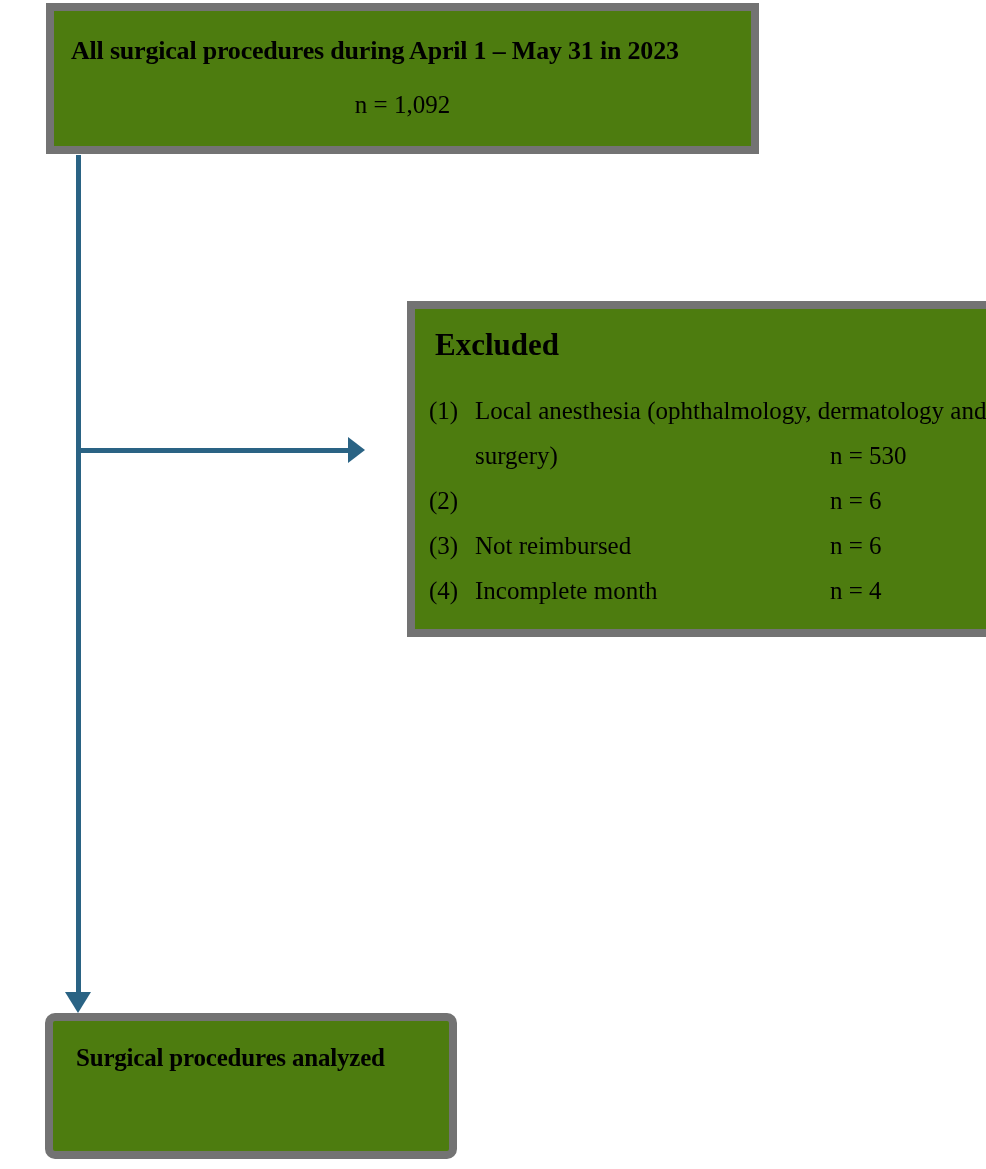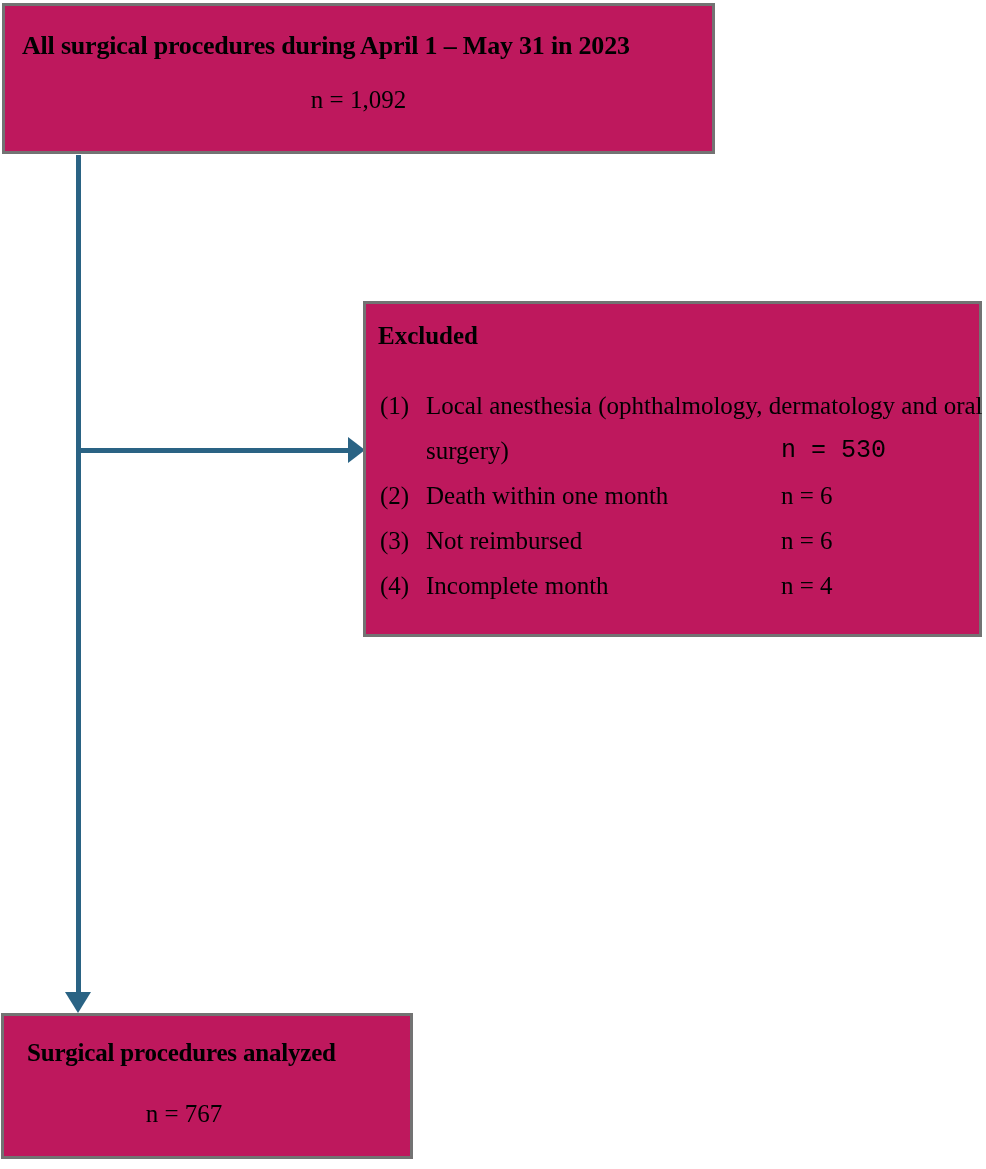--- a/index.html
+++ b/index.html
@@ -16,41 +16,43 @@
     width: 986px;
     height: 1169px;
     background: #ffffff;
     overflow: hidden;
   }
 
   
   .flow-box {
     position: absolute;
     box-sizing: border-box;
-    border: 3px solid #737373;
-    background: #be185d;
+    border: 8px solid #737373;
+    background: #4d7c0f;
+    margin-left: 44px;
   }
 
   #box-top {
     left: 2px;
     top: 3px;
     width: 713px;
     height: 151px;
   }
   #box-excluded {
     left: 363px;
     top: 301px;
     width: 619px;
     height: 336px;
   }
   #box-analyzed {
     left: 1px;
     top: 1013px;
     width: 412px;
     height: 146px;
+    border-radius: 10px;
   }
 
   
   .box-title {
     font-weight: bold;
     font-size: 26px;
     line-height: 1.15;
     letter-spacing: -0.2px;
     white-space: nowrap;
   }
@@ -84,24 +86,24 @@
     left: 0;
     right: 0;
     top: 84px;
     text-align: center;
     padding-right: 46px;
   }
 
   
   #excluded-heading {
     position: absolute;
-    left: 12px;
+    left: 20px;
     top: 18px;
     font-weight: bold;
-    font-size: 25px;
+    font-size: 31px;
     line-height: 1.15;
     white-space: nowrap;
   }
   #excluded-list {
     position: absolute;
     left: 14px;
     top: 79px;
     right: 6px;
   }
   .excl-row {
@@ -121,21 +123,20 @@
     max-width: 620px;
     white-space: normal;
   }
   .excl-n {
     position: absolute;
     left: 401px;
     top: 0;
   }
   .excl-row.wrapped .excl-n {
     top: 45px;
-    font-family: Liberation Mono, monospace;
   }
 
   
   .connector {
     position: absolute;
     background: #2a6384;
   }
   #vline-main {
     left: 76px;
     top: 155px;
@@ -188,21 +189,20 @@
     <div id="excluded-list">
 
       <div class="excl-row wrapped">
         <span class="excl-marker">(1)</span>
         <span class="excl-label">Local anesthesia (ophthalmology, dermatology and oral surgery)</span>
         <span class="excl-n">n = 530</span>
       </div>
 
       <div class="excl-row">
         <span class="excl-marker">(2)</span>
-        <span class="excl-label">Death within one month</span>
         <span class="excl-n">n = 6</span>
       </div>
 
       <div class="excl-row">
         <span class="excl-marker">(3)</span>
         <span class="excl-label">Not reimbursed</span>
         <span class="excl-n">n = 6</span>
       </div>
 
       <div class="excl-row">
@@ -211,16 +211,15 @@
         <span class="excl-n">n = 4</span>
       </div>
 
     </div>
   </div>
 
   <div class="arrowhead" id="arrow-down"></div>
 
   <div class="flow-box" id="box-analyzed">
     <div class="box-title">Surgical procedures analyzed</div>
-    <div class="box-count">n = 767</div>
   </div>
 
 </div>
 
 </body></html>

